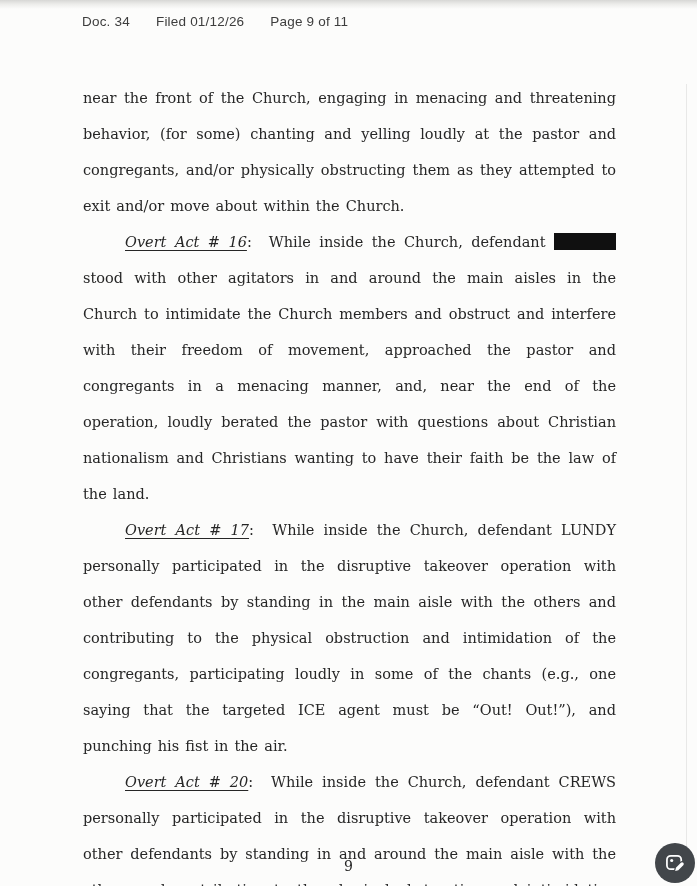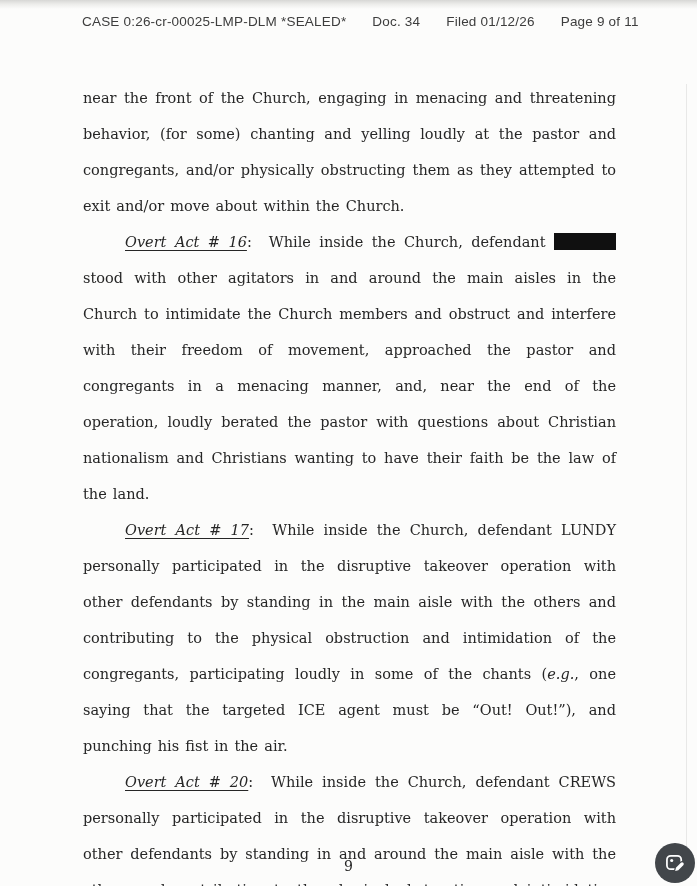--- a/index.html
+++ b/index.html
@@ -55,21 +55,21 @@
     word-spacing:1.5px;
   }
   .para{margin:0;}
   .para.indent{text-indent:42px;}
   .seg-u{
     text-decoration:underline;
     text-underline-offset:3px;
     text-decoration-thickness:1px;
     font-style:italic;
   }
-  .seg-i{font-style:italic;margin-top:44px;}
+  .seg-i{margin-top:44px;}
   .redaction{
     display:inline-block;
     width:62px;
     height:17px;
     background:var(--redaction);
     vertical-align:-3px;
     text-indent:0;
   }
   .page-footer{
     position:absolute;
@@ -97,21 +97,20 @@
   .fab svg{display:block;}
 </style>
 </head>
 <body>
 
 <div class="page">
   <div class="top-edge"></div>
   <div class="right-edge"></div>
 
   <div class="court-header">
-    <span>CASE 0:26-cr-00025-LMP-DLM *SEALED*</span>
     <span>Doc. 34</span>
     <span>Filed 01/12/26</span>
     <span>Page 9 of 11</span>
   </div>
 
   <div class="doc-body" id="doc-body">
       <p class="para"><span>near the front of the Church, engaging in menacing and threatening behavior, (for some) chanting and yelling loudly at the pastor and congregants, and/or physically obstructing them as they attempted to exit and/or move about within the Church.</span></p>
       <p class="para indent"><span class="seg-u">Overt Act # 16</span><span>:&nbsp; While inside the Church, defendant </span><span class="redaction"></span><span>stood with other agitators in and around the main aisles in the Church to intimidate the Church members and obstruct and interfere with their freedom of movement, approached the pastor and congregants in a menacing manner, and, near the end of the operation, loudly berated the pastor with questions about Christian nationalism and Christians wanting to have their faith be the law of the land.</span></p>
       <p class="para indent"><span class="seg-u">Overt Act # 17</span><span>:&nbsp; While inside the Church, defendant LUNDY personally participated in the disruptive takeover operation with other defendants by standing in the main aisle with the others and contributing to the physical obstruction and intimidation of the congregants, participating loudly in some of the chants (</span><span class="seg-i">e.g.</span><span>, one saying that the targeted ICE agent must be “Out! Out!”), and punching his fist in the air.</span></p>
       <p class="para indent"><span class="seg-u">Overt Act # 20</span><span>:&nbsp; While inside the Church, defendant CREWS personally participated in the disruptive takeover operation with other defendants by standing in and around the main aisle with the others and contributing to the physical obstruction and intimidation of the congregants and participating in some of the chants.</span></p>

